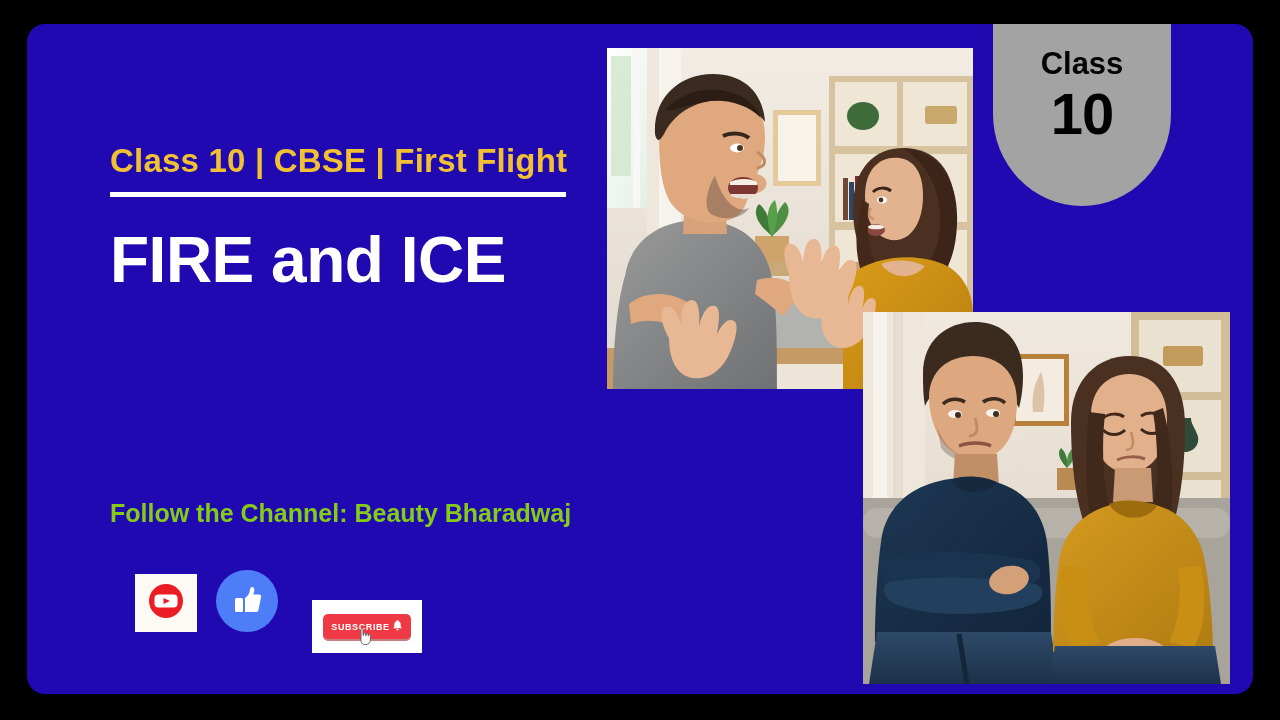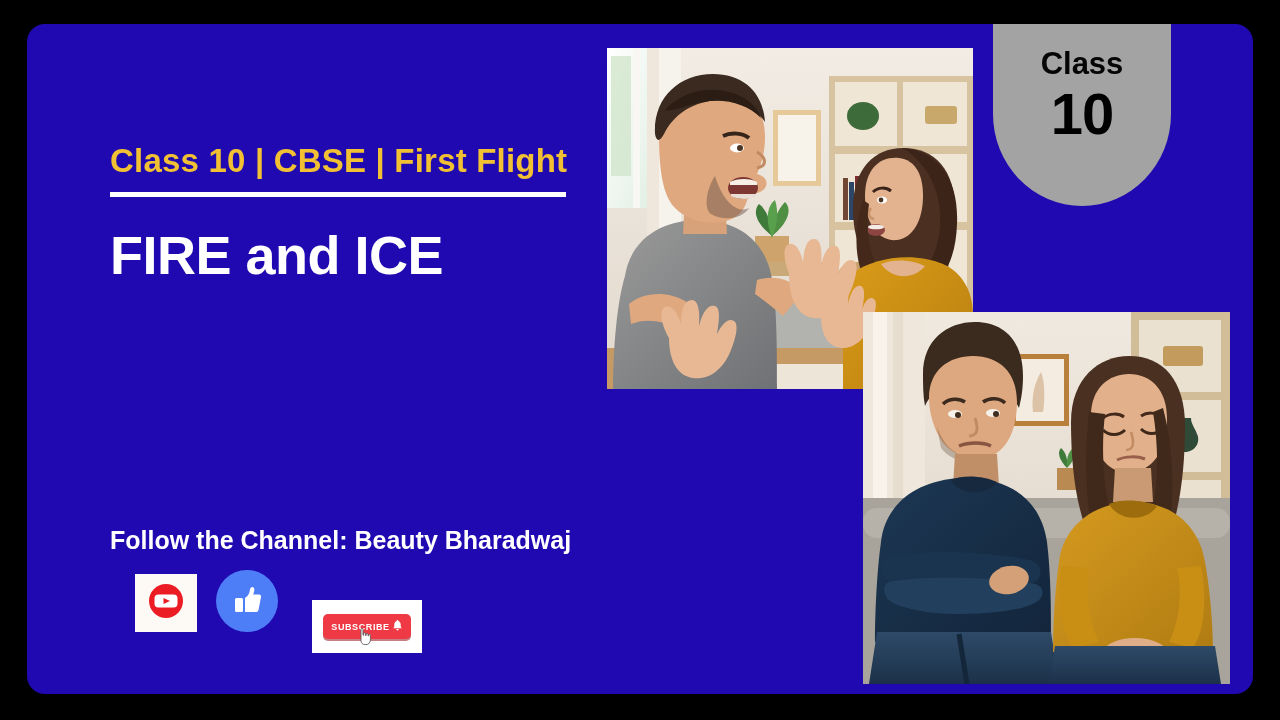--- a/index.html
+++ b/index.html
@@ -60,45 +60,45 @@
     top: 168px;
     width: 456px;
     height: 5px;
     background: #ffffff;
   }
 
   .main-title {
     position: absolute;
     left: 0px;
     top: 203px;
-    font-size: 54px;
+    font-size: 64px;
     font-weight: bold;
     color: #ffffff;
     letter-spacing: -0.5px;
     white-space: nowrap;
     line-height: 1.05;
   }
 
   .subtitle {
     position: absolute;
     left: 0px;
     top: 431px;
     font-size: 36px;
     font-weight: bold;
     color: #ffffff;
     white-space: nowrap;
   }
 
   .channel-line {
     position: absolute;
     left: 0px;
-    top: 502px;
+    top: 475px;
     font-size: 25px;
     font-weight: bold;
-    color: #ffffff;
+    color: #84cc16;
     white-space: nowrap;
   }
 
   
   .social-row {
     position: absolute;
     left: 25px;
     top: 546px;
     width: 470px;
     height: 70px;

